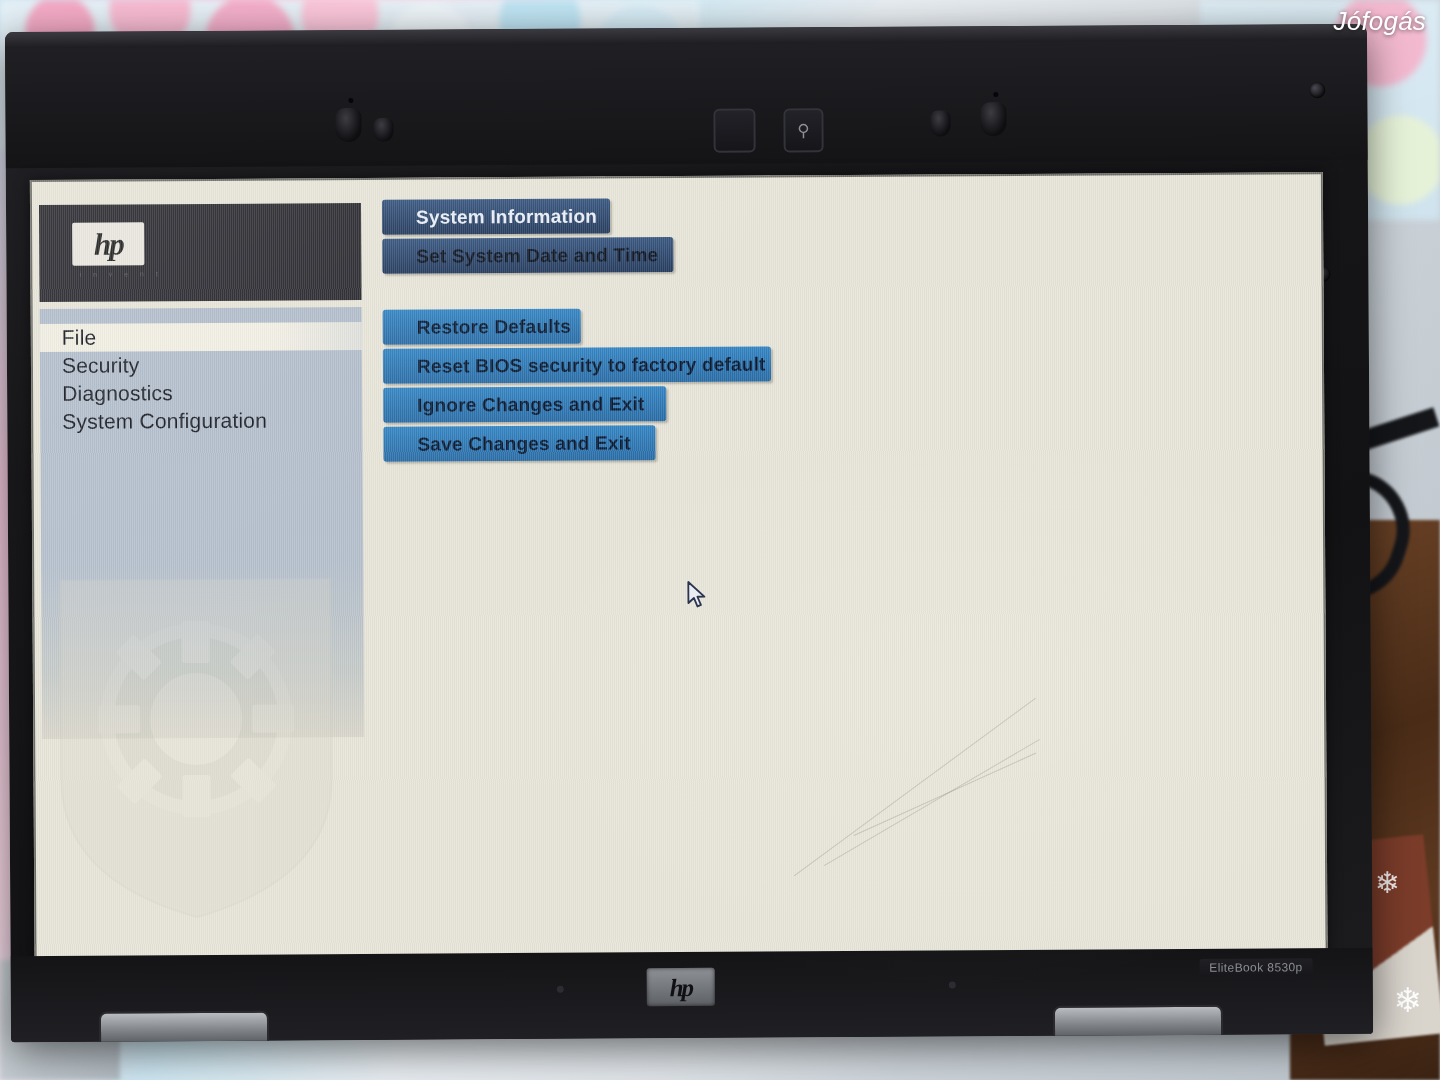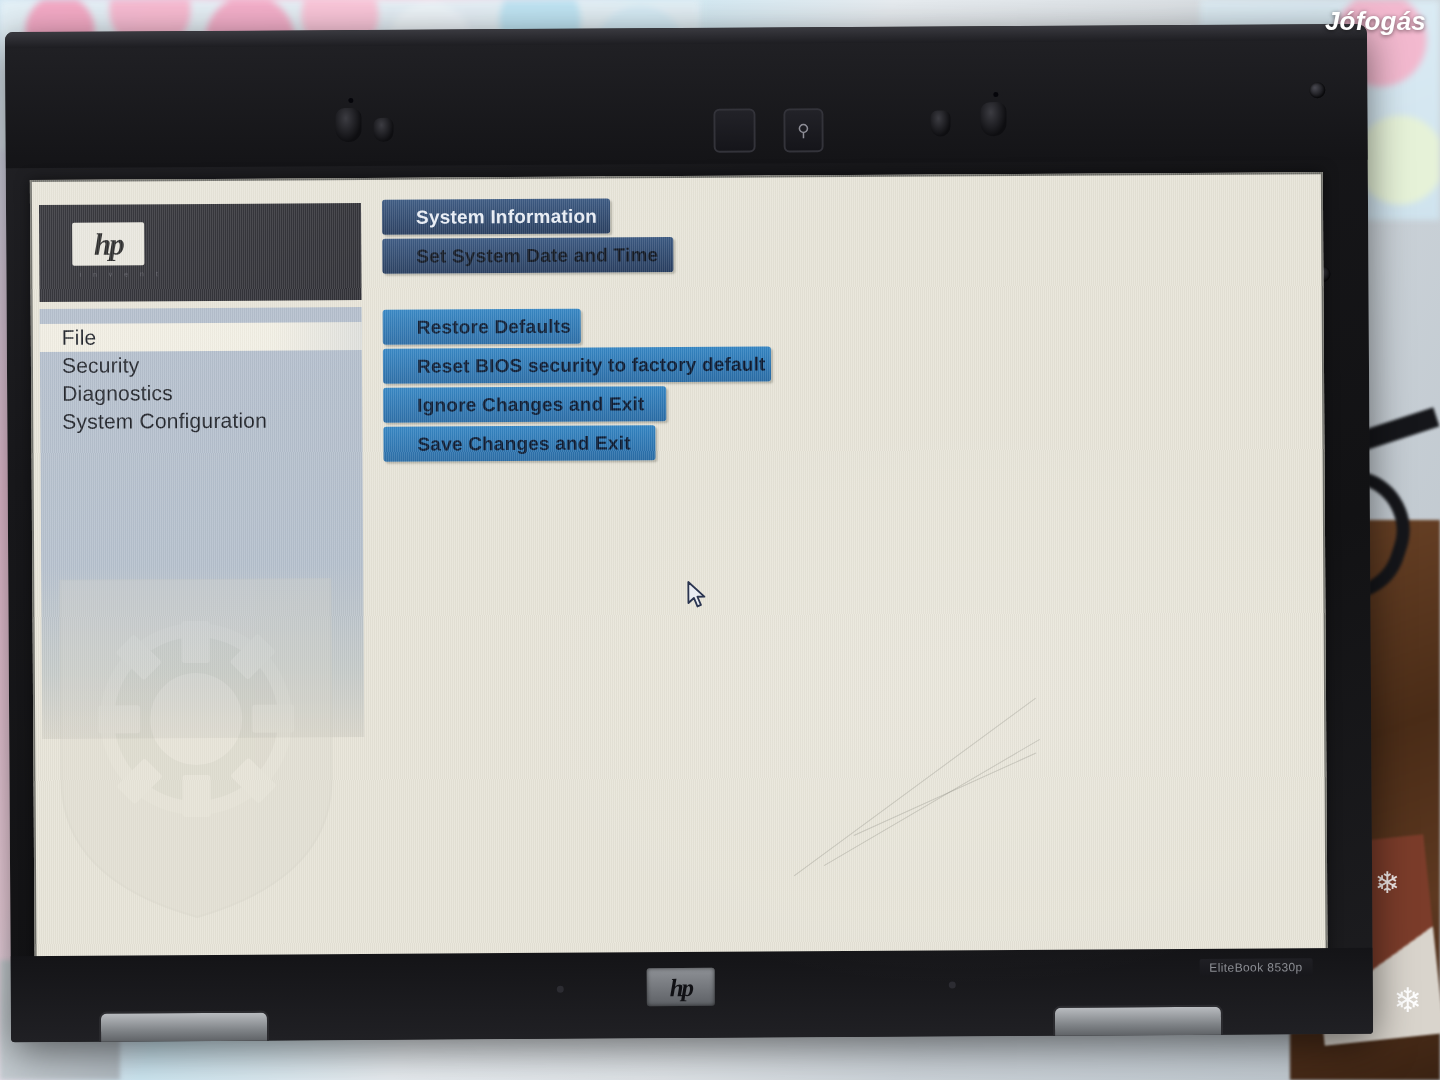--- a/index.html
+++ b/index.html
@@ -63,21 +63,21 @@
     background:#15161a; transform:rotate(-18deg); filter:blur(1.4px);
   }
   .bg-fabric{
     position:absolute; left:0; bottom:0; width:120px; height:120px;
     background:linear-gradient(120deg,#cfd6da,#b4bdc4); filter:blur(2px);
   }
 
   
   .watermark{
     position:absolute; right:14px; top:6px; z-index:60;
-    color:#fff; font-size:26px; font-weight:bold; font-style:italic;
+    color:#fff; font-size:26px; font-weight:normal; font-style:italic;
     text-shadow:0 1px 4px rgba(0,0,0,.55);
     letter-spacing:.2px;
   }
 
   
   .laptop{
     position:absolute; left:8px; top:28px; width:1362px; height:1010px;
     background:linear-gradient(160deg,#232327 0%, #17171a 30%, #121214 65%, #1d1d20 100%);
     border-radius:8px 10px 4px 4px;
     box-shadow:0 10px 40px rgba(0,0,0,.55);

